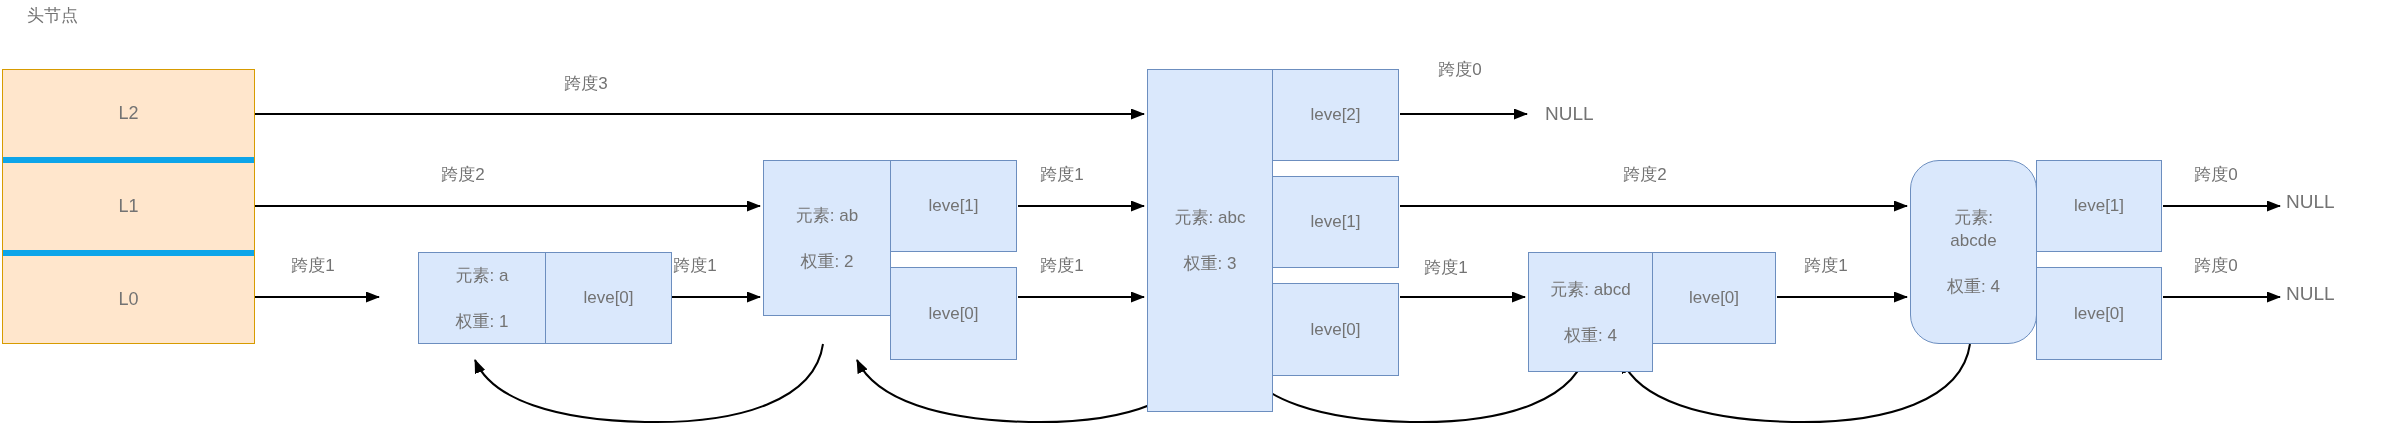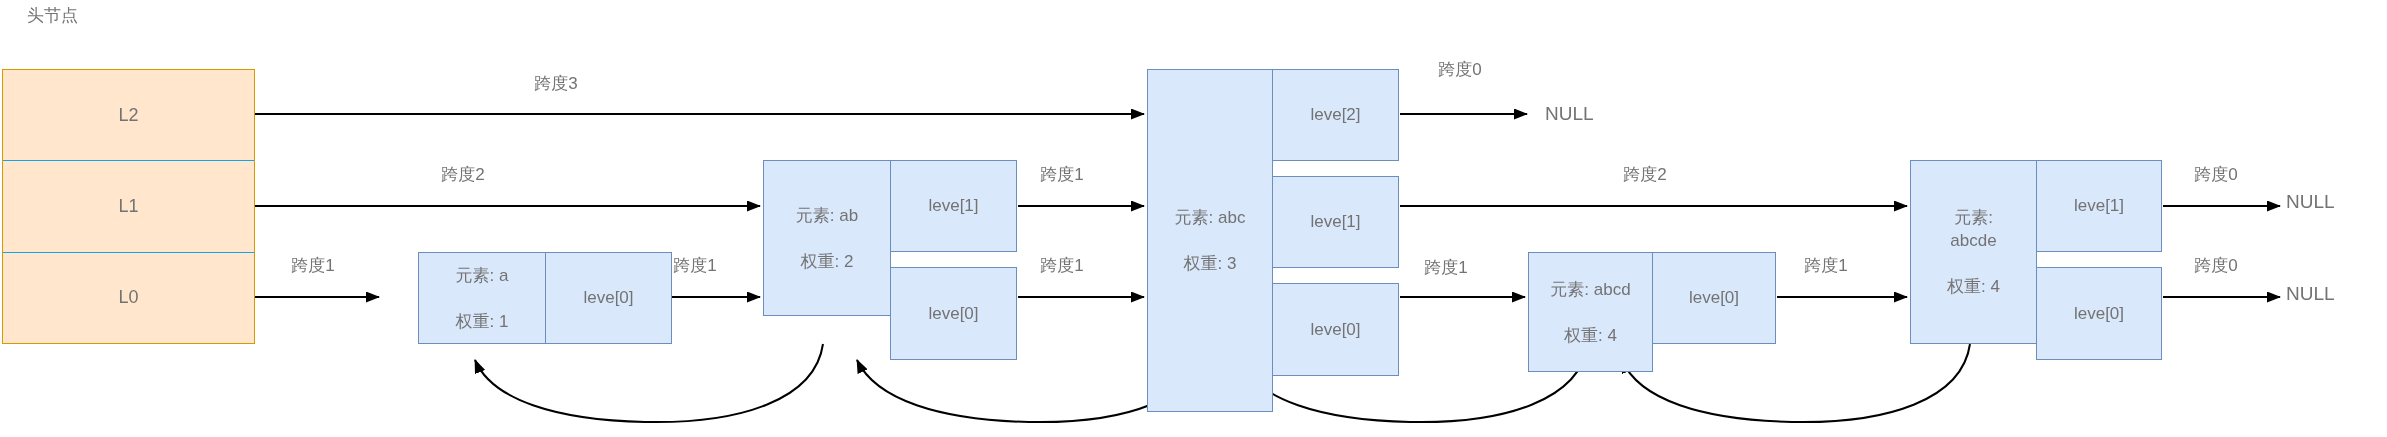--- a/index.html
+++ b/index.html
@@ -15,21 +15,21 @@
     position:absolute;left:27px;top:4px;
     font-size:17px;
   }
   .headbox{
     position:absolute;left:2px;top:69px;width:253px;height:275px;
     display:flex;flex-direction:column;
     background:#ffe6cc;border:1px solid #d79b00;
   }
   .headrow{
     flex:1;display:flex;align-items:center;justify-content:center;
-    font-size:18px;border-bottom:1px solid #0ea5e9;
+    font-size:18px;border-bottom:6px solid #0ea5e9;
   }
   .headrow:last-child{border-bottom:none;}
   .node{
     position:absolute;display:flex;
   }
   .elemcell{
     background:#dae8fc;border:1px solid #6c8ebf;
     display:flex;align-items:center;justify-content:center;
     text-align:center;font-size:17px;line-height:23px;
     white-space:pre-line;
@@ -140,32 +140,32 @@
     <div class="elemcell" style="width:125px;height:120px;">
       <div><span>元素: abcd</span><br>
            <span>权重: 4</span></div>
     </div>
     <div class="lvlcol">
       <div class="lvlcell" style="width:124px;height:92px;">leve[0]</div>
     </div>
   </div>
 
   <div class="node" style="left:1910px;top:160px;">
-    <div class="elemcell" style="width:127px;height:184px;">
+    <div class="elemcell" style="width:127px;height:184px;border-radius:29px;">
       <div><span>元素:
 abcde</span><br>
            <span>权重: 4</span></div>
     </div>
     <div class="lvlcol">
       <div class="lvlcell" style="width:126px;height:92px;">leve[1]</div>
       <div class="lvlcell" style="width:126px;height:93px;">leve[0]</div>
     </div>
   </div>
 
-  <div class="spanlabel" style="left:556px;top:72px;">跨度3</div>
+  <div class="spanlabel" style="left:586px;top:72px;">跨度3</div>
   <div class="spanlabel" style="left:1460px;top:58px;">跨度0</div>
   <div class="spanlabel" style="left:463px;top:163px;">跨度2</div>
   <div class="spanlabel" style="left:1062px;top:163px;">跨度1</div>
   <div class="spanlabel" style="left:1645px;top:163px;">跨度2</div>
   <div class="spanlabel" style="left:2216px;top:163px;">跨度0</div>
   <div class="spanlabel" style="left:313px;top:254px;">跨度1</div>
   <div class="spanlabel" style="left:695px;top:254px;">跨度1</div>
   <div class="spanlabel" style="left:1062px;top:254px;">跨度1</div>
   <div class="spanlabel" style="left:1446px;top:256px;">跨度1</div>
   <div class="spanlabel" style="left:1826px;top:254px;">跨度1</div>

